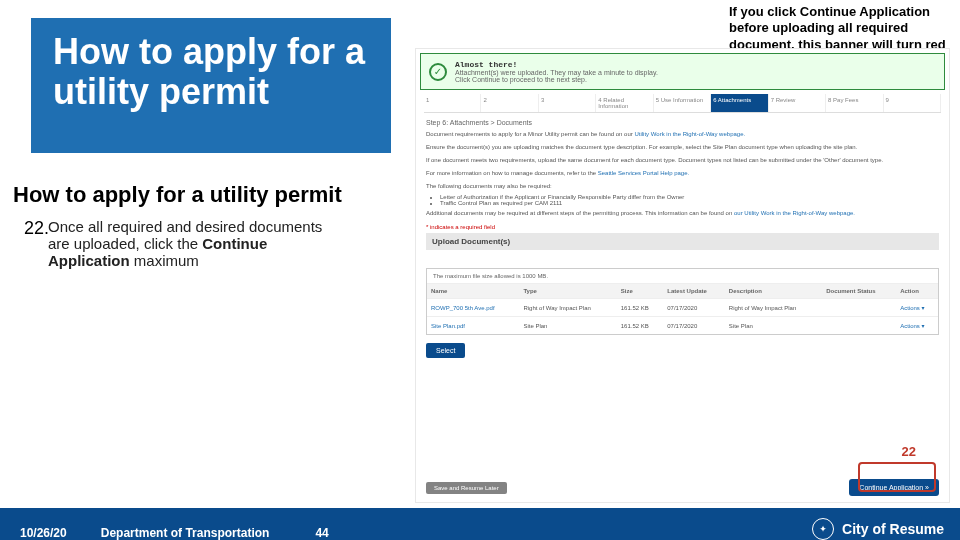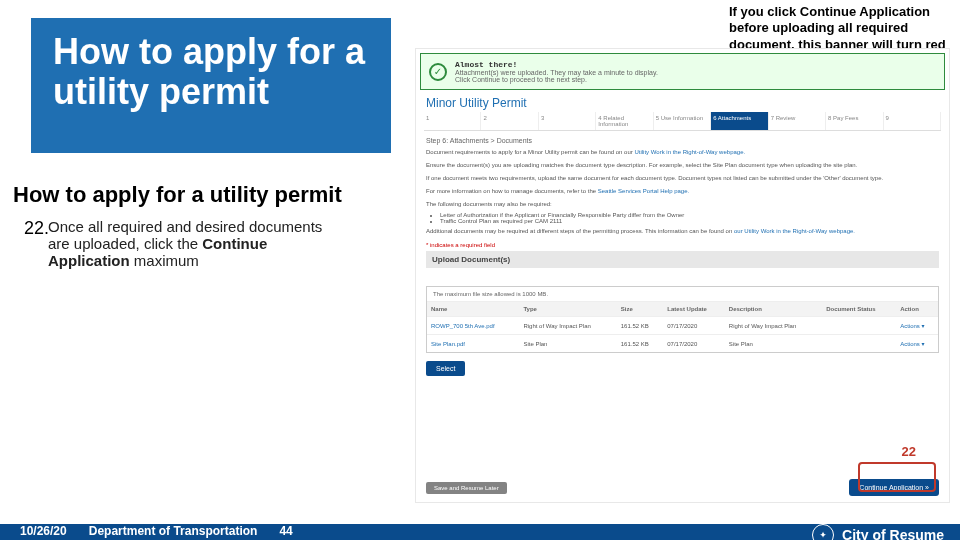--- a/index.html
+++ b/index.html
@@ -227,30 +227,31 @@
     right: 44px; top: 444px;
     color: #c0392b;
     font-weight: 700;
     font-size: 13px;
   }
 
   
   footer.page-foot {
     position: absolute;
     left: 0; bottom: 0;
-    width: 100%; height: 16px;
+    width: 100%; height: 32px;
     background: #0a4b8c;
     color: #fff;
     display: flex;
-    align-items: flex-start;
+    align-items: flex-end;
     font-size: 12px;
     font-weight: 700;
+    gap: 24px;
   }
   footer .date { margin-left: 20px; }
-  footer .dept { margin-left: 22px; }
+  footer .dept { margin-left: 10px; }
   footer .pg   { margin-left: 22px; }
   footer .brand {
     margin-left: auto;
     margin-right: 16px;
     display: flex;
     align-items: center;
     gap: 8px;
     font-weight: 400;
   }
   .seal {
@@ -283,21 +284,20 @@
 <div class="shot">
   <div class="inner-banner">
     <div class="check-circle">✓</div>
     <div class="inner-banner-text">
       <div class="line1">Almost there!</div>
       <div class="line2">Attachment(s) were uploaded. They may take a minute to display.</div>
       <div class="line2">Click Continue to proceed to the next step.</div>
     </div>
   </div>
 
-  <div class="permit-title">Minor Utility Permit</div>
 
   <div class="stepper" id="stepper">
       <div>1</div>
       <div>2</div>
       <div>3</div>
       <div>4 Related Information</div>
       <div>5 Use Information</div>
       <div class="on">6 Attachments</div>
       <div>7 Review</div>
       <div>8 Pay Fees</div>

